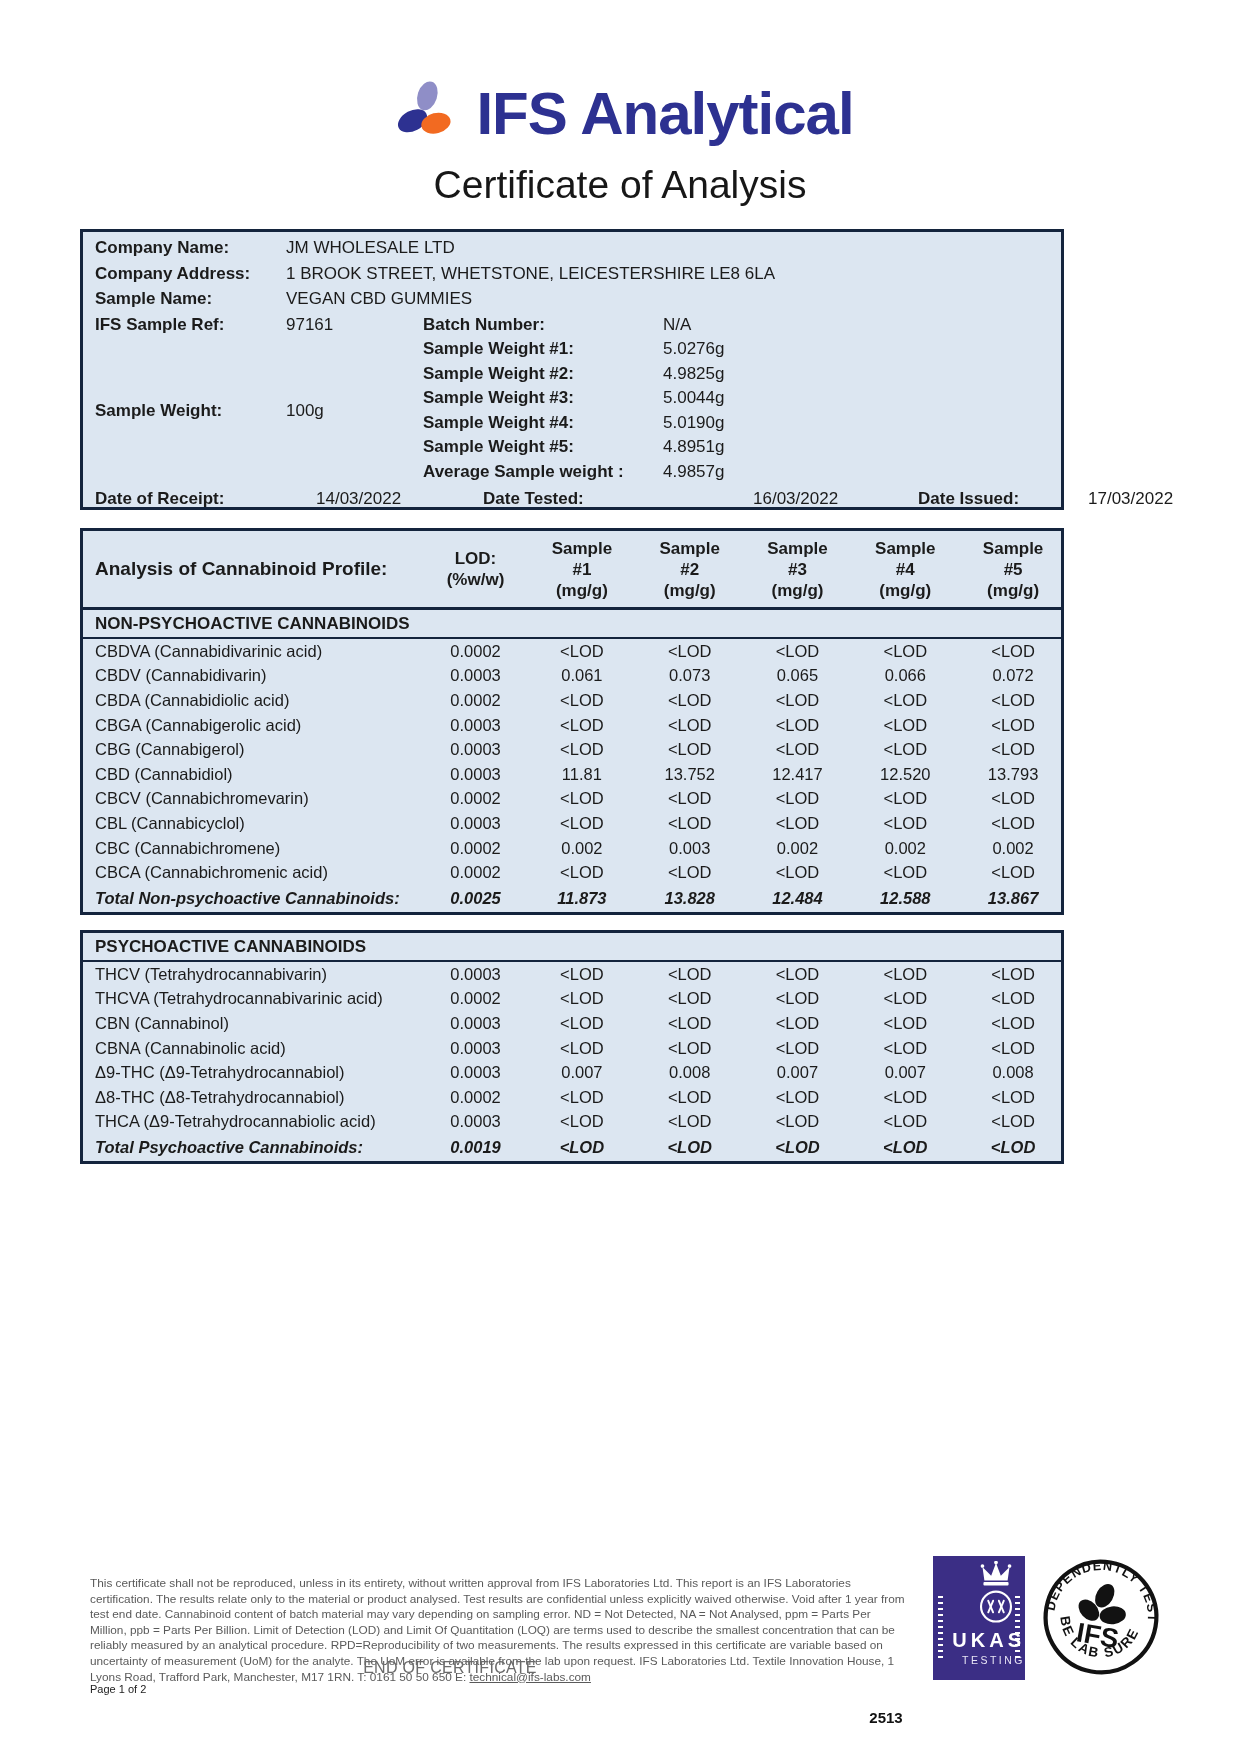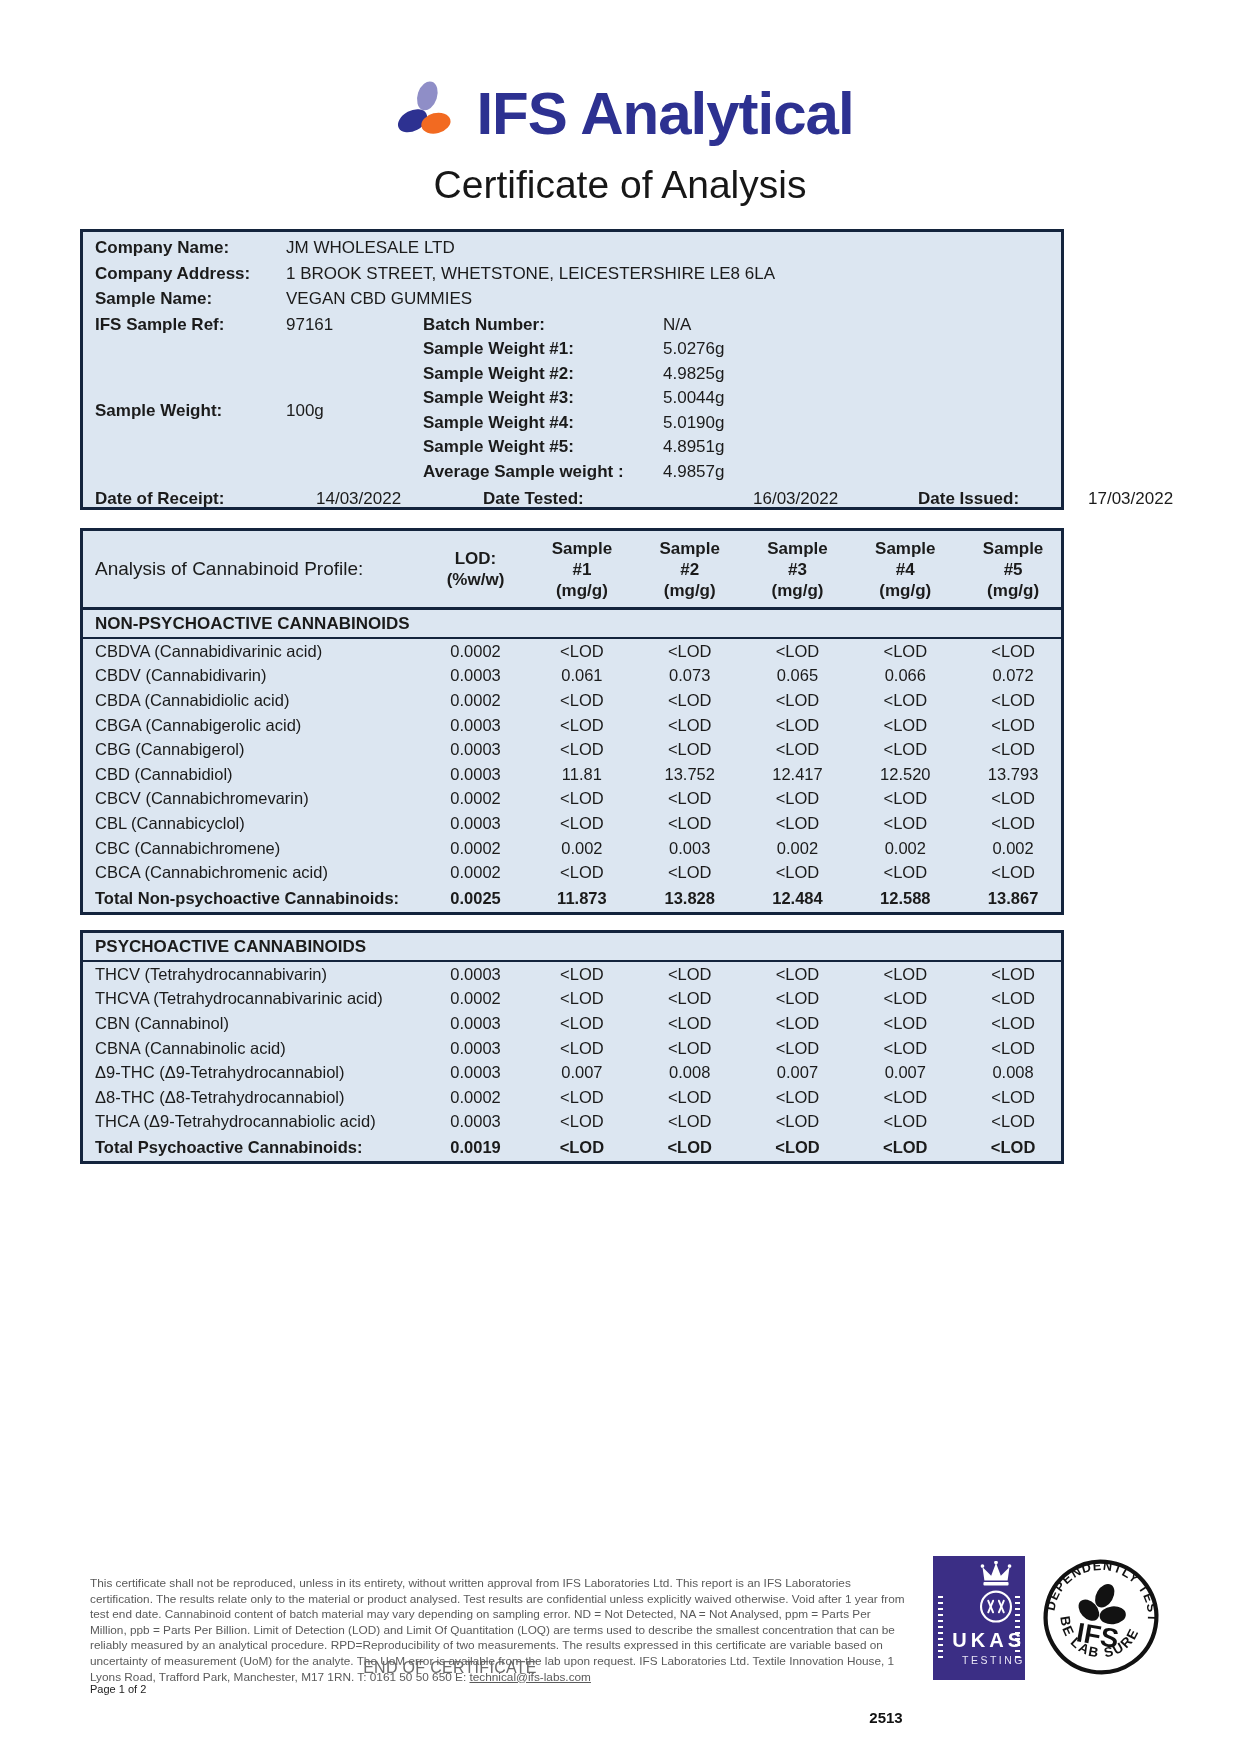--- a/index.html
+++ b/index.html
@@ -26,26 +26,26 @@
   .sw-left{width:340px;flex-shrink:0;display:flex;align-items:center;}
   .sw-right{flex:1;}
   .wrow{display:flex;line-height:24.6px;}
   .wlabel{width:240px;flex-shrink:0;font-weight:bold;}
   .dates{line-height:27px;gap:30px;}
   
   .ctable{position:absolute;left:80px;width:984px;background:#dce6f1;border:3px solid #14243d;box-sizing:border-box;}
   .ctable1{top:528px;}
   .ctable2{top:930px;}
   .ct-head{display:flex;align-items:center;height:76px;border-bottom:3px solid #14243d;}
-  .ct-title{width:340px;padding-left:12px;box-sizing:border-box;font-size:19px;font-weight:normal;flex-shrink:0;}
+  .ct-title{width:340px;padding-left:12px;box-sizing:border-box;font-size:19px;font-weight:bold;flex-shrink:0;}
   .ct-lodhead{width:105px;flex-shrink:0;text-align:center;font-size:17px;font-weight:bold;line-height:21px;}
   .ct-samplehead{width:107.8px;flex-shrink:0;text-align:center;font-size:17px;font-weight:bold;line-height:21px;}
   .ct-section{font-weight:bold;font-size:17px;line-height:27px;padding-left:12px;border-bottom:2.5px solid #14243d;}
   .ct-row{display:flex;align-items:center;height:24.6px;font-size:16.5px;}
-  .ct-row.total{font-weight:bold;height:27px;}
+  .ct-row.total{font-weight:bold;height:27px;font-style:italic;}
   .ct-name{width:340px;padding-left:12px;box-sizing:border-box;flex-shrink:0;white-space:nowrap;}
   .ct-lod{width:105px;flex-shrink:0;text-align:center;}
   .ct-val{width:107.8px;flex-shrink:0;text-align:center;}
   
   .disclaimer{position:absolute;left:90px;top:1548px;width:820px;font-size:11.8px;line-height:15.6px;color:#5a5a5a;margin-top:28px;}
   .email{color:#5a5a5a;text-decoration:underline;cursor:pointer;}
   .end-cert{position:absolute;left:330px;top:1659px;width:240px;text-align:center;font-size:16px;color:#6a6a6a;letter-spacing:.3px;}
   .page-num{position:absolute;left:90px;top:1683px;font-size:11px;color:#222;}
   .ukas{position:absolute;left:933px;top:1556px;width:92px;height:124px;background:#3b2e85;
     display:flex;flex-direction:column;align-items:flex-end;box-sizing:border-box;padding-top:5px;}

